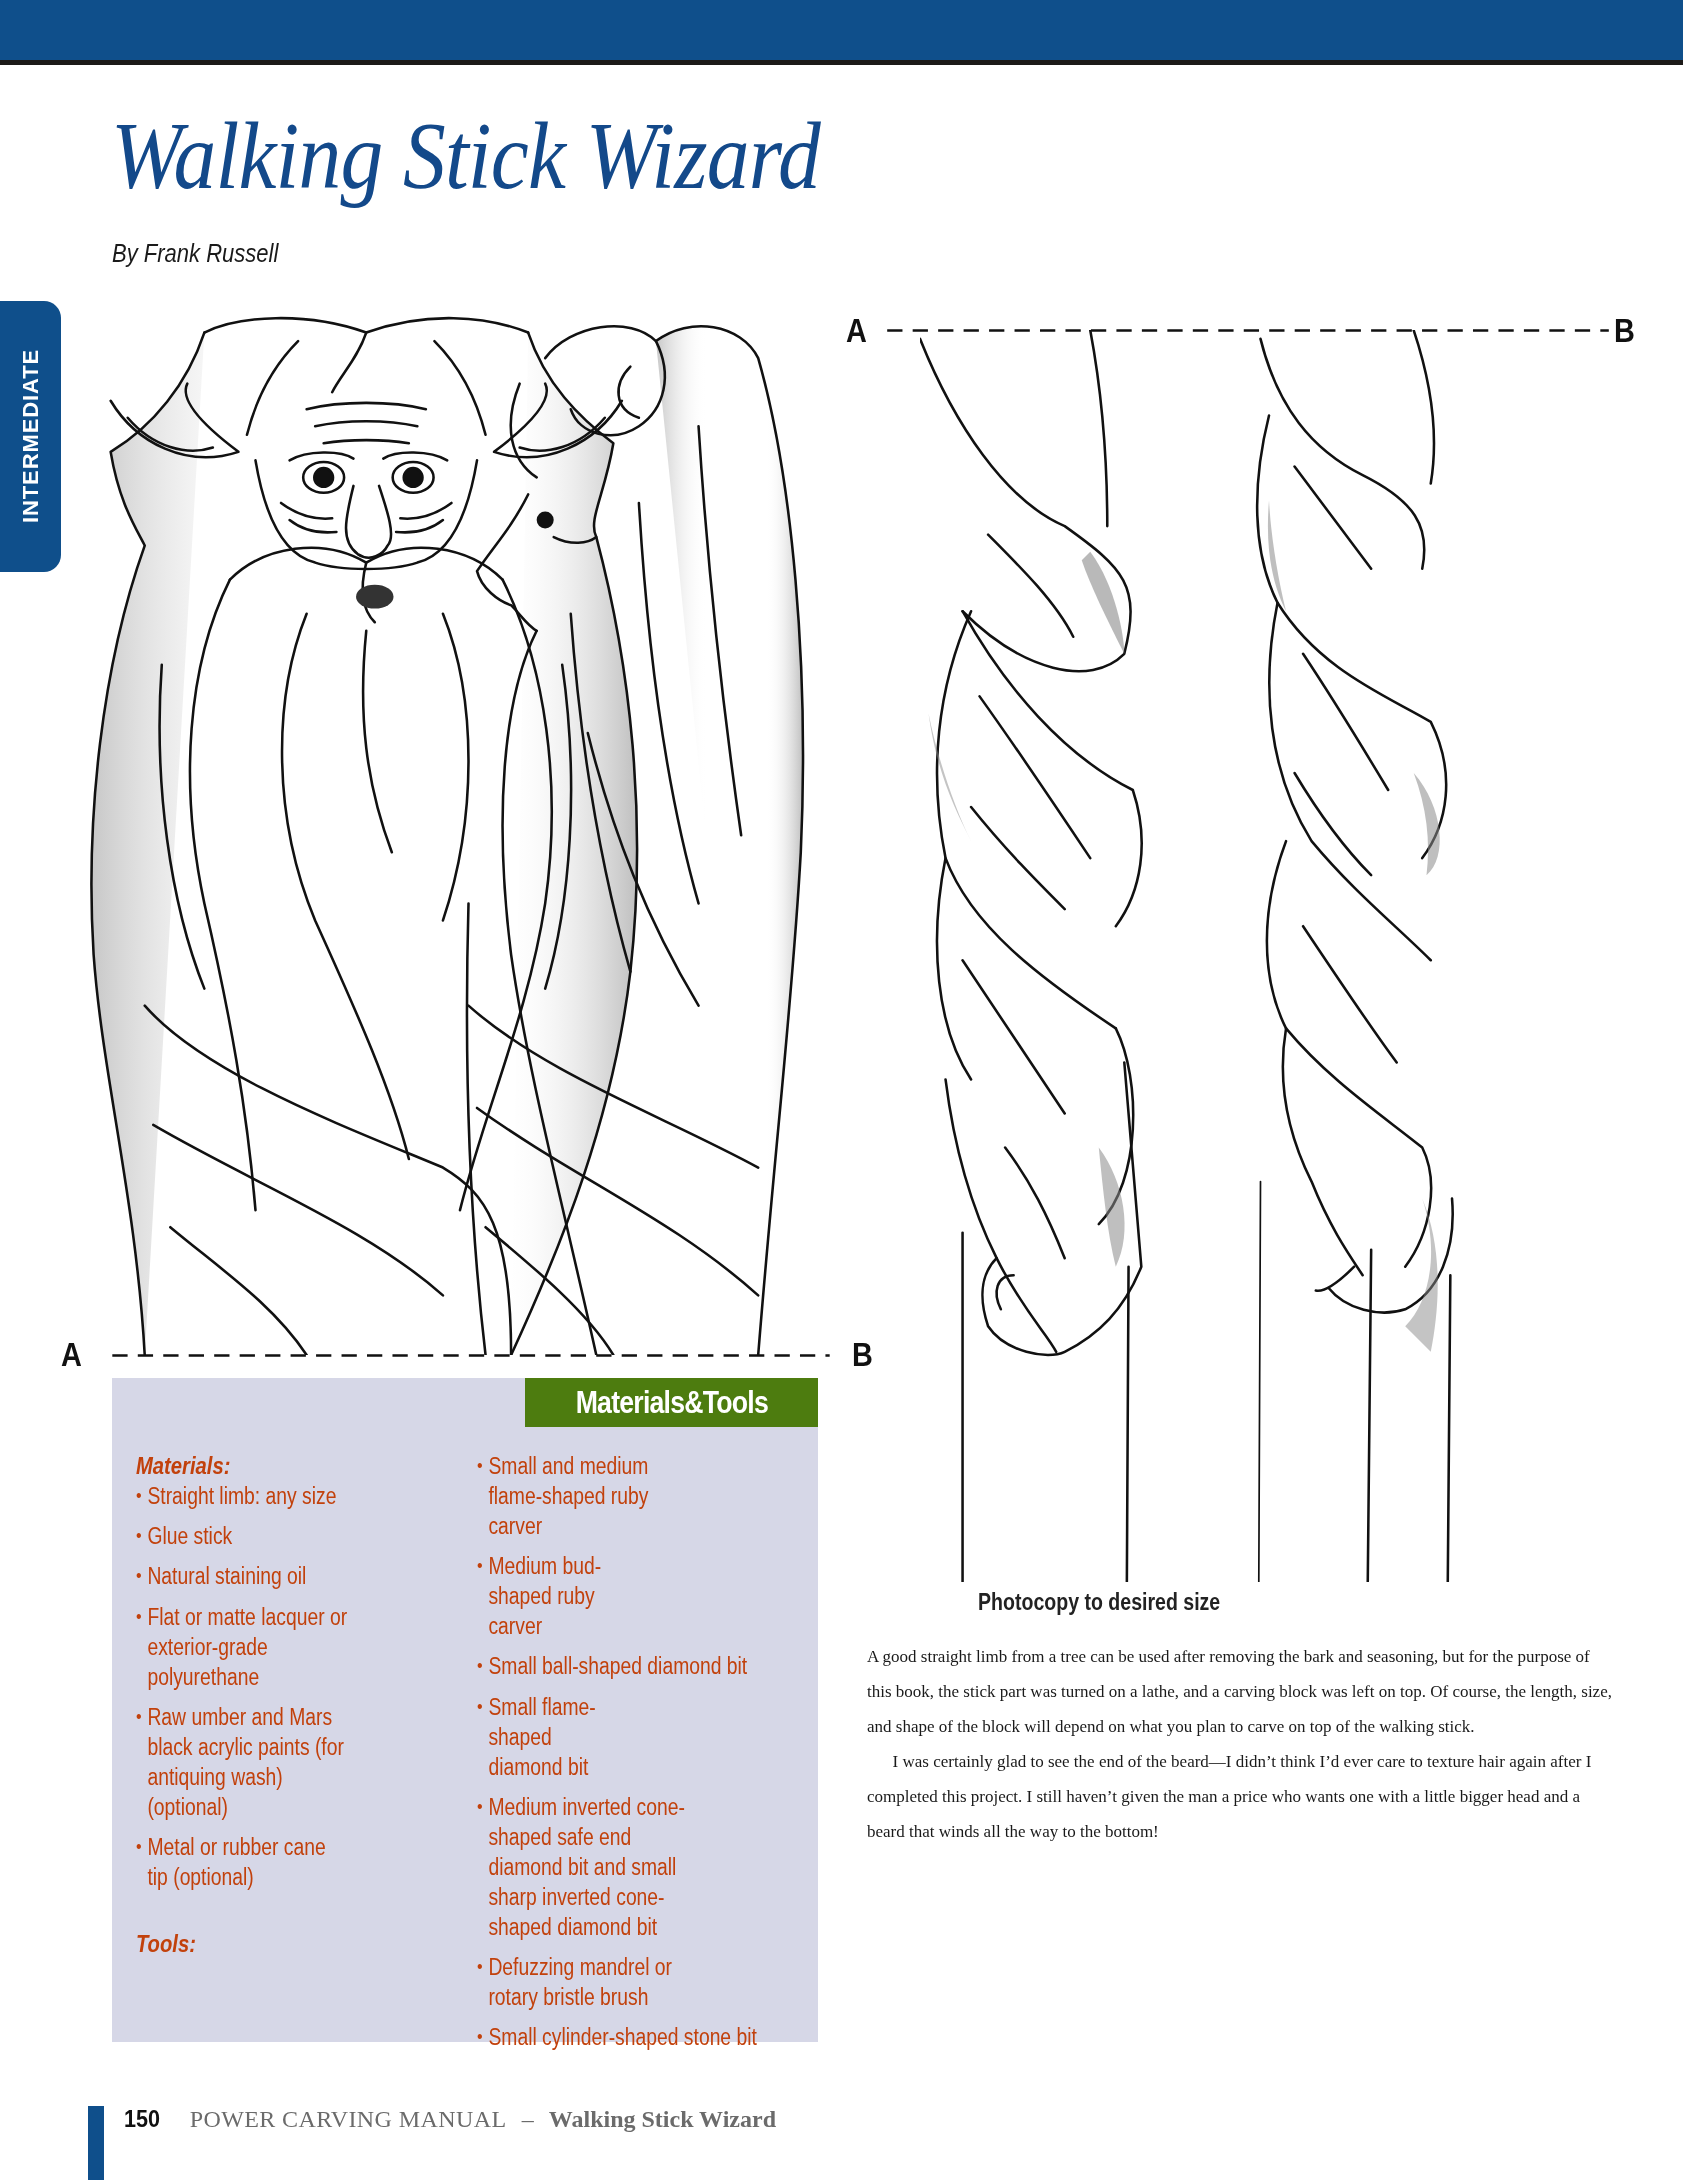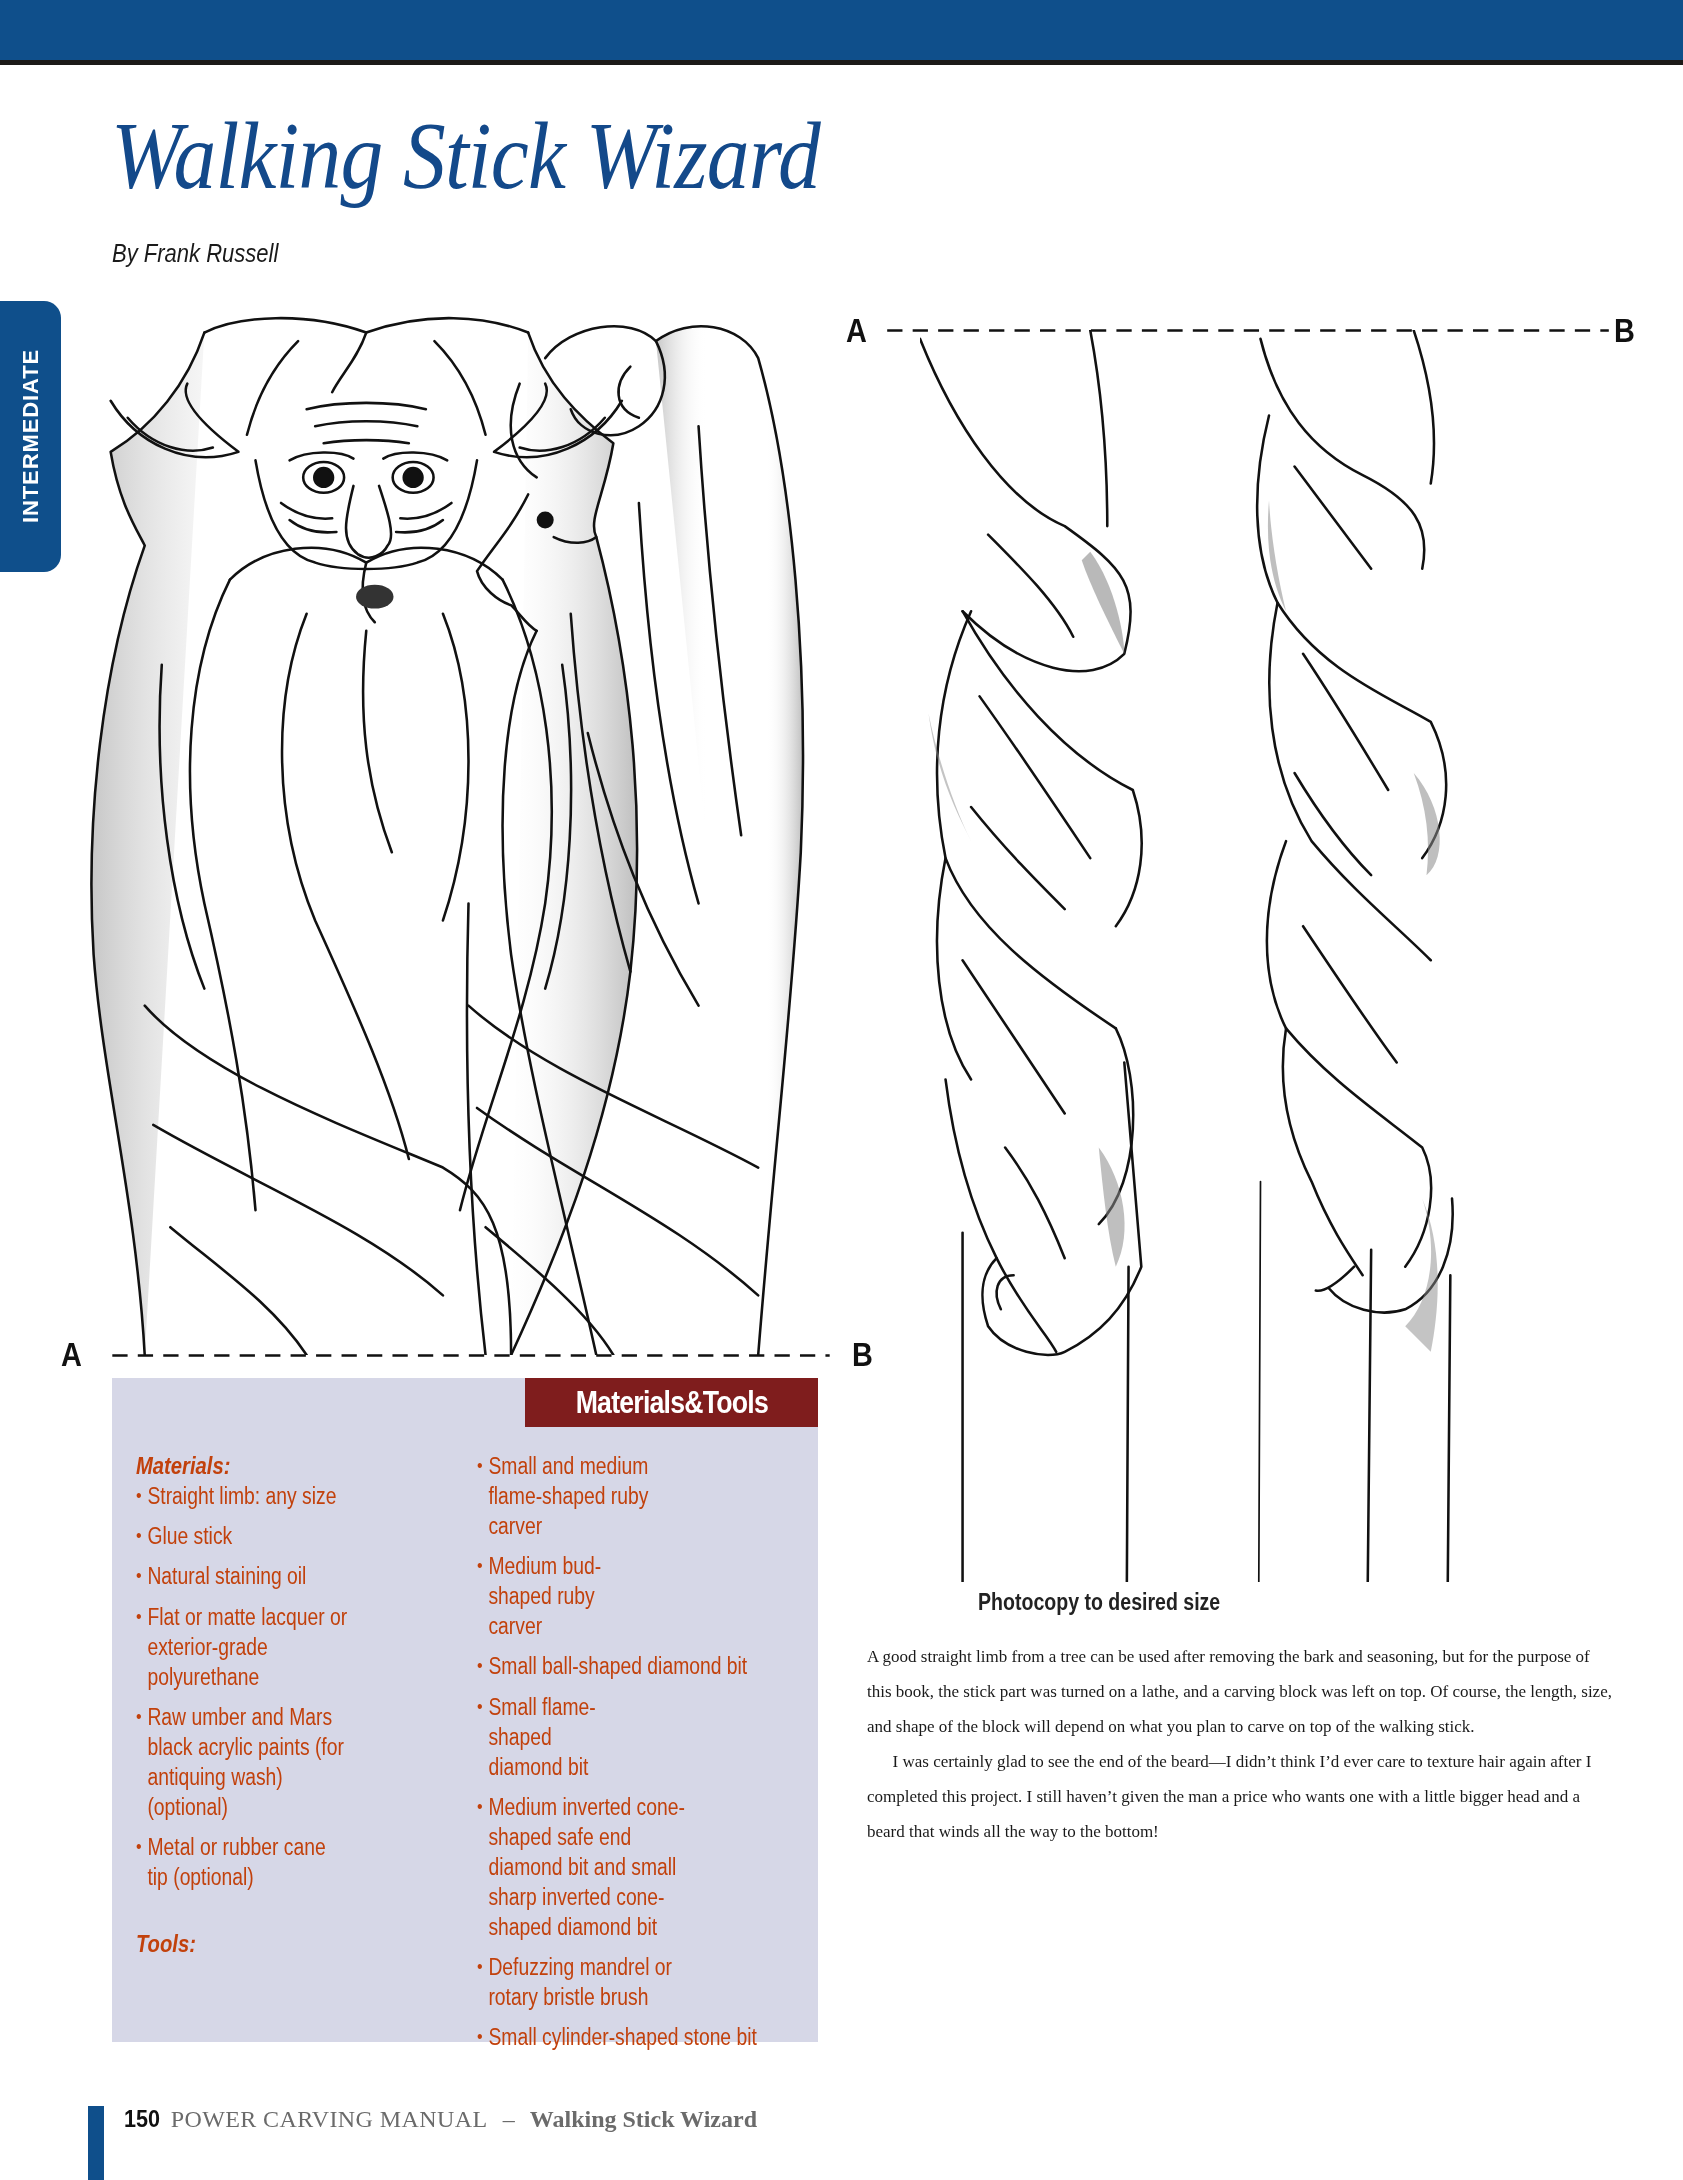--- a/index.html
+++ b/index.html
@@ -12,41 +12,41 @@
   .byline { position: absolute; left: 112px; top: 239px; font-family: "Liberation Sans", sans-serif; font-style: italic; font-size: 25.6px; color: #1a1a1a; transform: scaleX(0.86); transform-origin: left top; white-space: nowrap; }
 
   .level-tab { position: absolute; left: 0; top: 301px; width: 61px; height: 271px; background: #0f4f8b; border-radius: 0 17px 17px 0; }
   .level-tab span { position: absolute; left: 31px; top: 135px; transform: translate(-50%, -50%) rotate(-90deg); color: #ffffff; font-weight: bold; font-size: 22px; letter-spacing: 0.9px; white-space: nowrap; }
 
   .cut-label { position: absolute; font-family: "Liberation Sans", sans-serif; font-weight: bold; font-size: 34px; color: #111; line-height: 1; transform: scaleX(0.85); transform-origin: left top; }
 
   .drawing { position: absolute; }
 
   .materials-box { position: absolute; left: 112px; top: 1378px; width: 706px; height: 664px; background: #d6d7e7; }
-  .materials-header { position: absolute; left: 413px; top: 0; width: 293px; height: 49px; background: #7f1d1d; color: #ffffff; font-weight: bold; font-size: 31px; line-height: 49px; text-align: center; letter-spacing: -0.9px; }
+  .materials-header { position: absolute; left: 413px; top: 0; width: 293px; height: 49px; background: #4d7c0f; color: #ffffff; font-weight: bold; font-size: 31px; line-height: 49px; text-align: center; letter-spacing: -0.9px; }
   .materials-header span { display: inline-block; transform: scaleX(0.86); }
   .col { position: absolute; font-family: "Liberation Sans", sans-serif; font-size: 23px; line-height: 30px; color: #c2410c; }
   .col-left { left: 24px; top: 73px; width: 324px; }
   .col-right { left: 365px; top: 73px; width: 341px; }
   .col h4 { margin: 0; font-style: italic; font-weight: bold; font-size: 23px; line-height: 30px; transform: scaleX(0.88); transform-origin: left top; }
   .col ul { list-style: none; margin: 0; padding: 0; }
   .col li { position: relative; padding-left: 13.6px; margin-bottom: 10.2px; transform: scaleX(0.84); transform-origin: left top; width: 400px; }
   .col li::before { content: "•"; position: absolute; left: 0; top: 0; font-size: 19px; }
   .col .tools-heading { margin-top: 37px; }
 
   .caption { position: absolute; left: 978px; top: 1589px; font-weight: bold; font-size: 23px; color: #222; transform: scaleX(0.85); transform-origin: left top; white-space: nowrap; }
 
   .body-text { position: absolute; left: 867px; top: 1639px; width: 750px; font-family: "Liberation Serif", serif; font-size: 17px; line-height: 35px; color: #1a1a1a; }
   .body-text p { margin: 0; }
   .body-text p + p { text-indent: 25.6px; }
 
   .footer-bar { position: absolute; left: 88px; top: 2106px; width: 16px; height: 75px; background: #0f4f8b; }
   .footer { position: absolute; left: 124px; top: 2105px; font-size: 24px; white-space: nowrap; }
   .footer .page-num { font-family: "Liberation Sans", sans-serif; font-weight: bold; color: #111; display: inline-block; transform: scaleX(0.9); transform-origin: left; }
-  .footer .pub { font-family: "Liberation Serif", serif; color: #6b6b6b; letter-spacing: 0.4px; }
+  .footer .pub { font-family: "Liberation Serif", serif; color: #6b6b6b; margin-left: 19px; letter-spacing: 0.4px; }
   .footer .sep { font-family: "Liberation Serif", serif; color: #6b6b6b; margin: 0 8.5px; }
   .footer .chapter { font-family: "Liberation Serif", serif; font-weight: bold; color: #6b6b6b; }
 </style>
 </head>
 <body>
 
 <div class="top-bar"></div>
 <div class="top-rule"></div>
 
 <h1 class="page-title">Walking Stick Wizard</h1>

